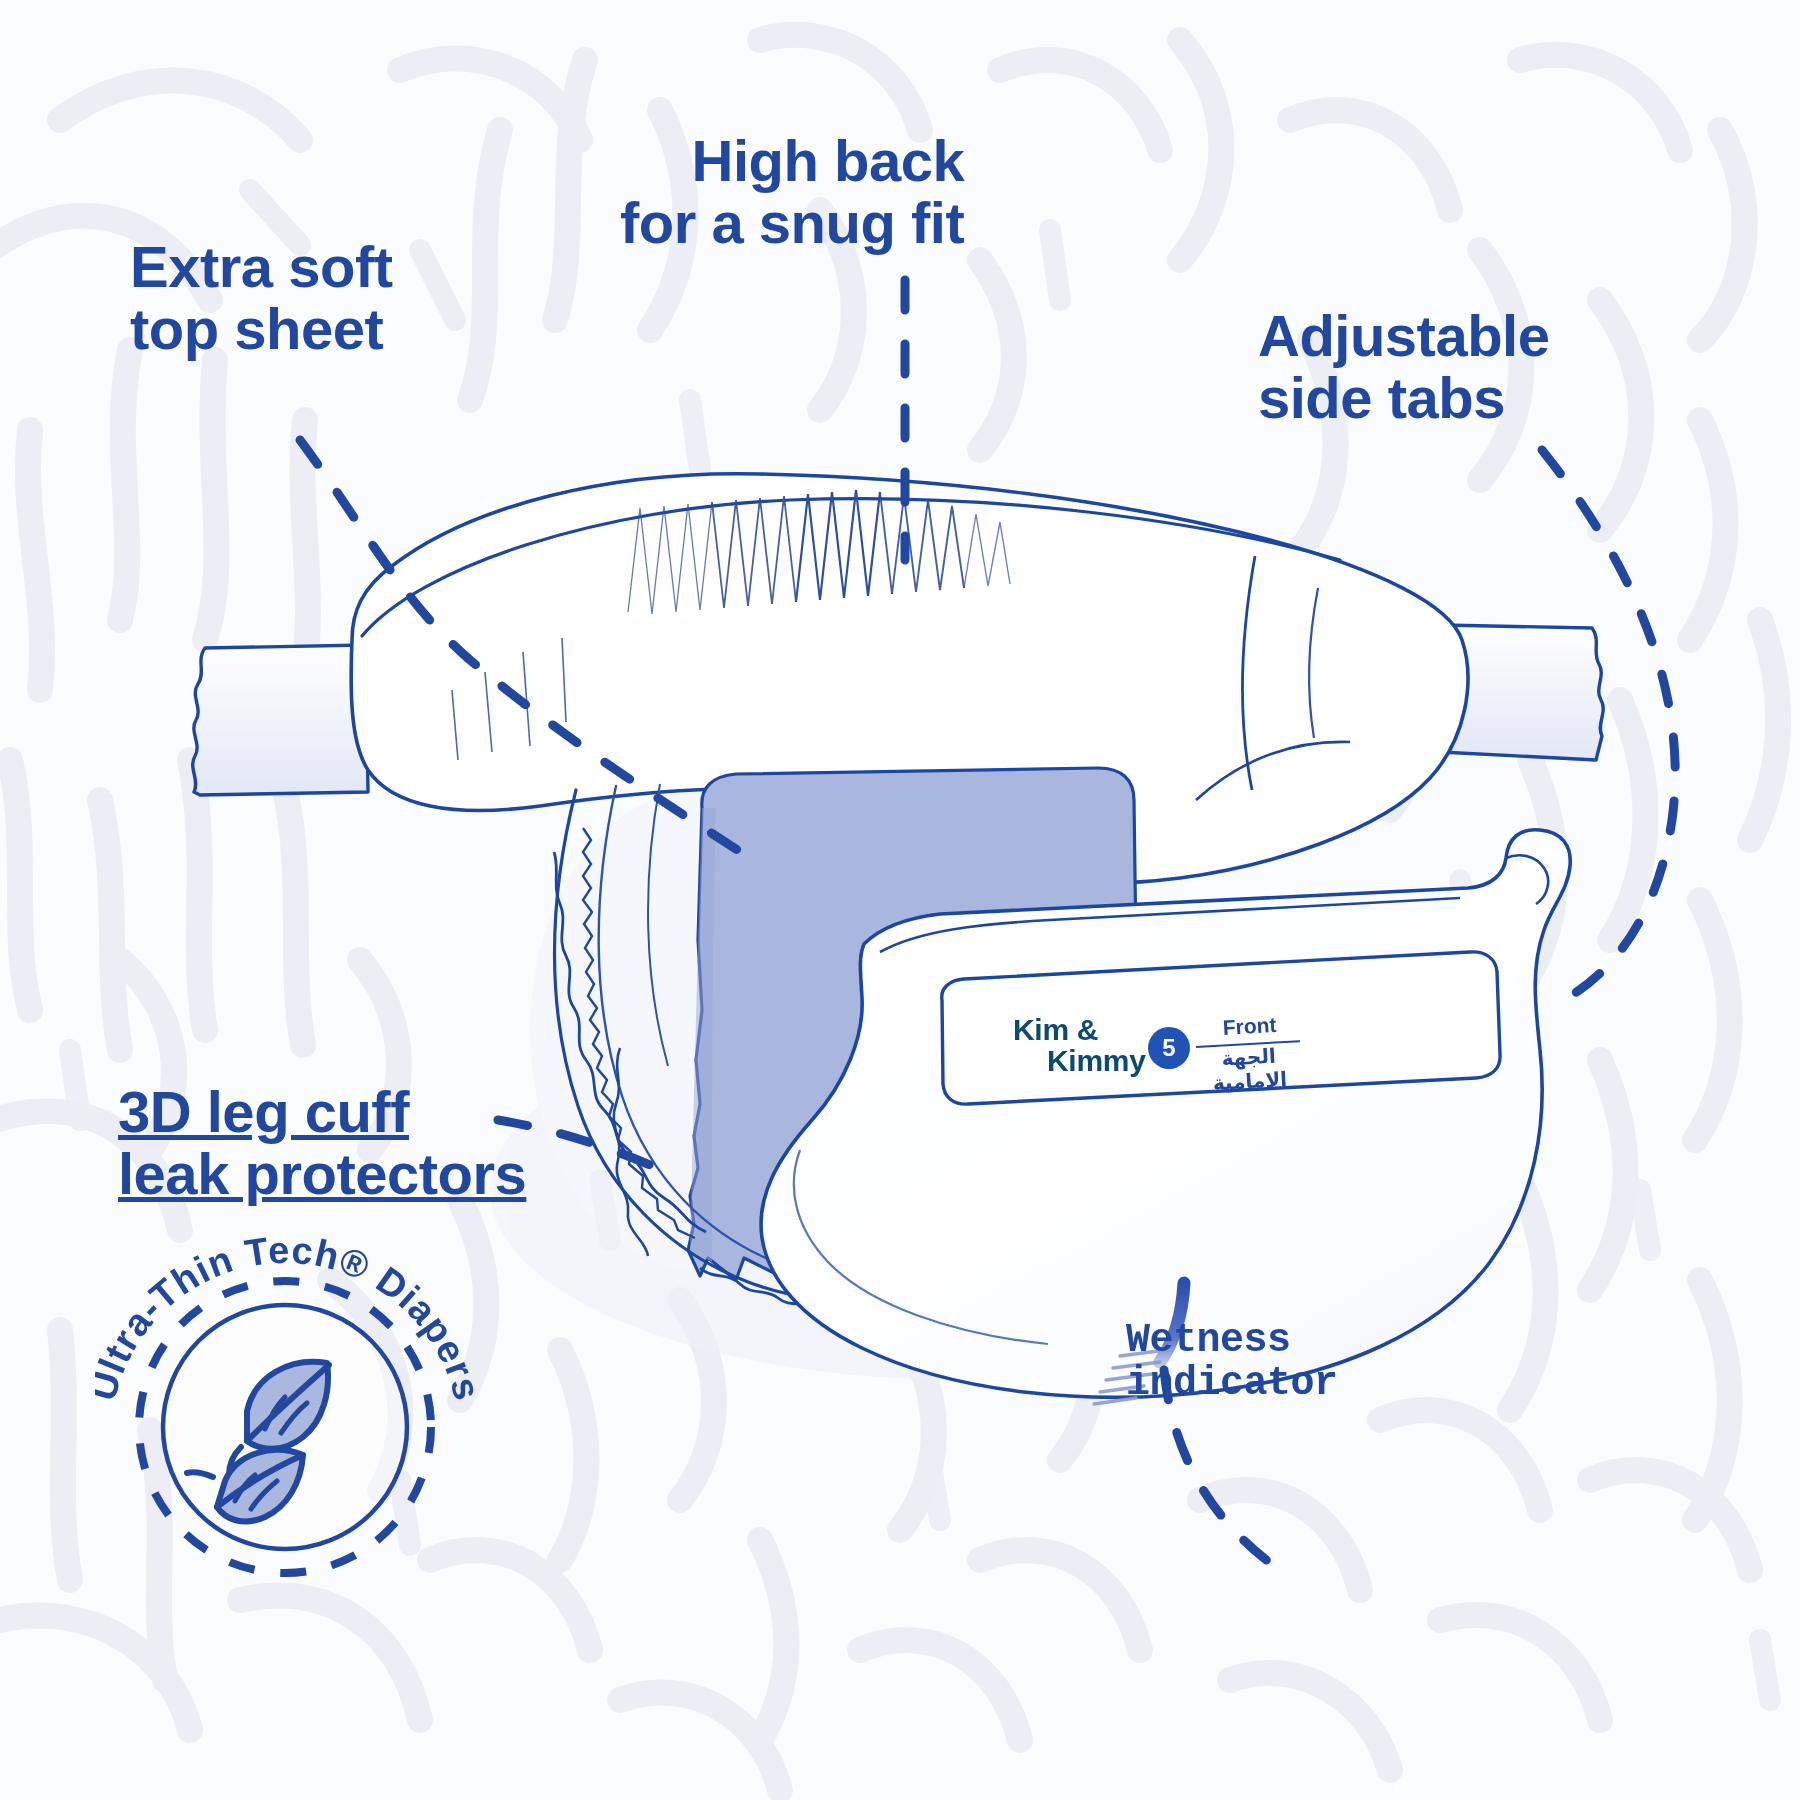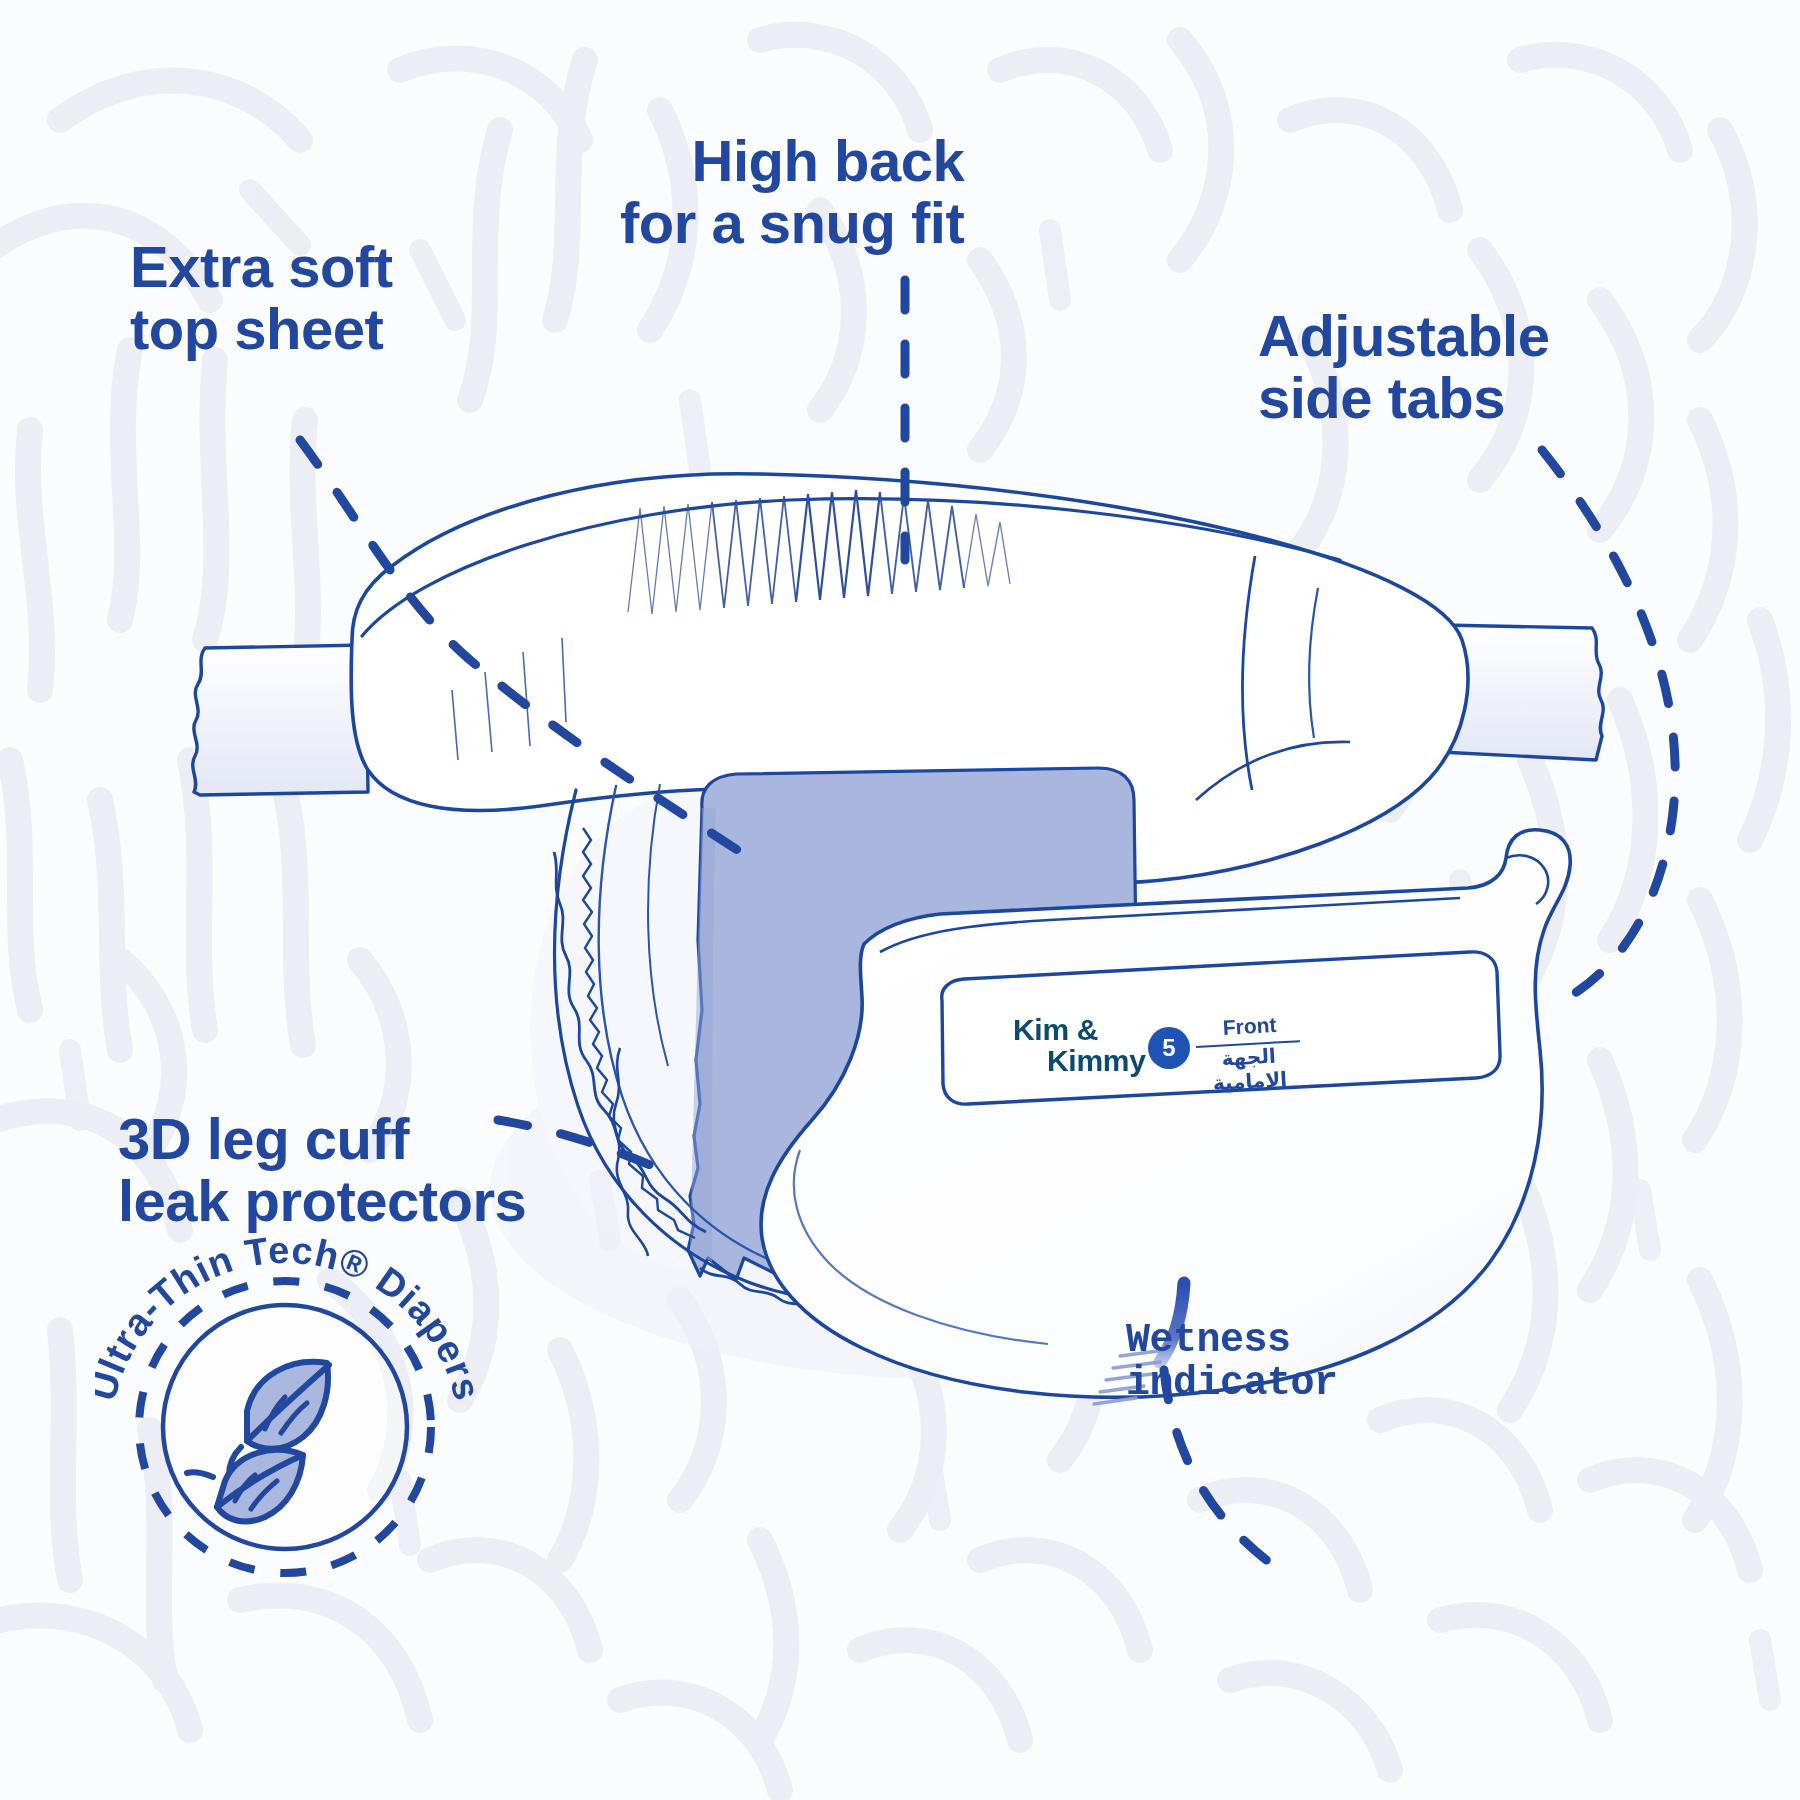--- a/index.html
+++ b/index.html
@@ -16,21 +16,21 @@
     position:absolute;
     color:#21479e;
     font-weight:800;
     letter-spacing:-0.5px;
     line-height:1.07;
     white-space:pre-line;
   }
   .c-extra{left:130px;top:236px;font-size:58px;}
   .c-high{left:620px;top:130px;font-size:58px;text-align:right;}
   .c-adjust{left:1239px;top:305px;font-size:58px;margin-left:19px;}
-  .c-cuff{left:118px;top:1108px;font-size:58px;}
+  .c-cuff{left:118px;top:1081px;font-size:58px;text-decoration:underline;}
   .c-wet{left:1126px;top:1320px;font-size:40px;font-family:Liberation Mono, monospace;}
   .badge-wrap{position:absolute;left:95px;top:1215px;width:380px;height:380px;}
   .label-brand{
     position:absolute;left:1013px;top:1015px;
     color:#0c4a6e;font-weight:800;font-size:30px;line-height:1.03;
     letter-spacing:-0.3px;
   }
   .label-brand .l2{padding-left:34px;display:block;}
   .sz-num{
     position:absolute;left:1148px;top:1027px;width:42px;height:42px;border-radius:50%;

